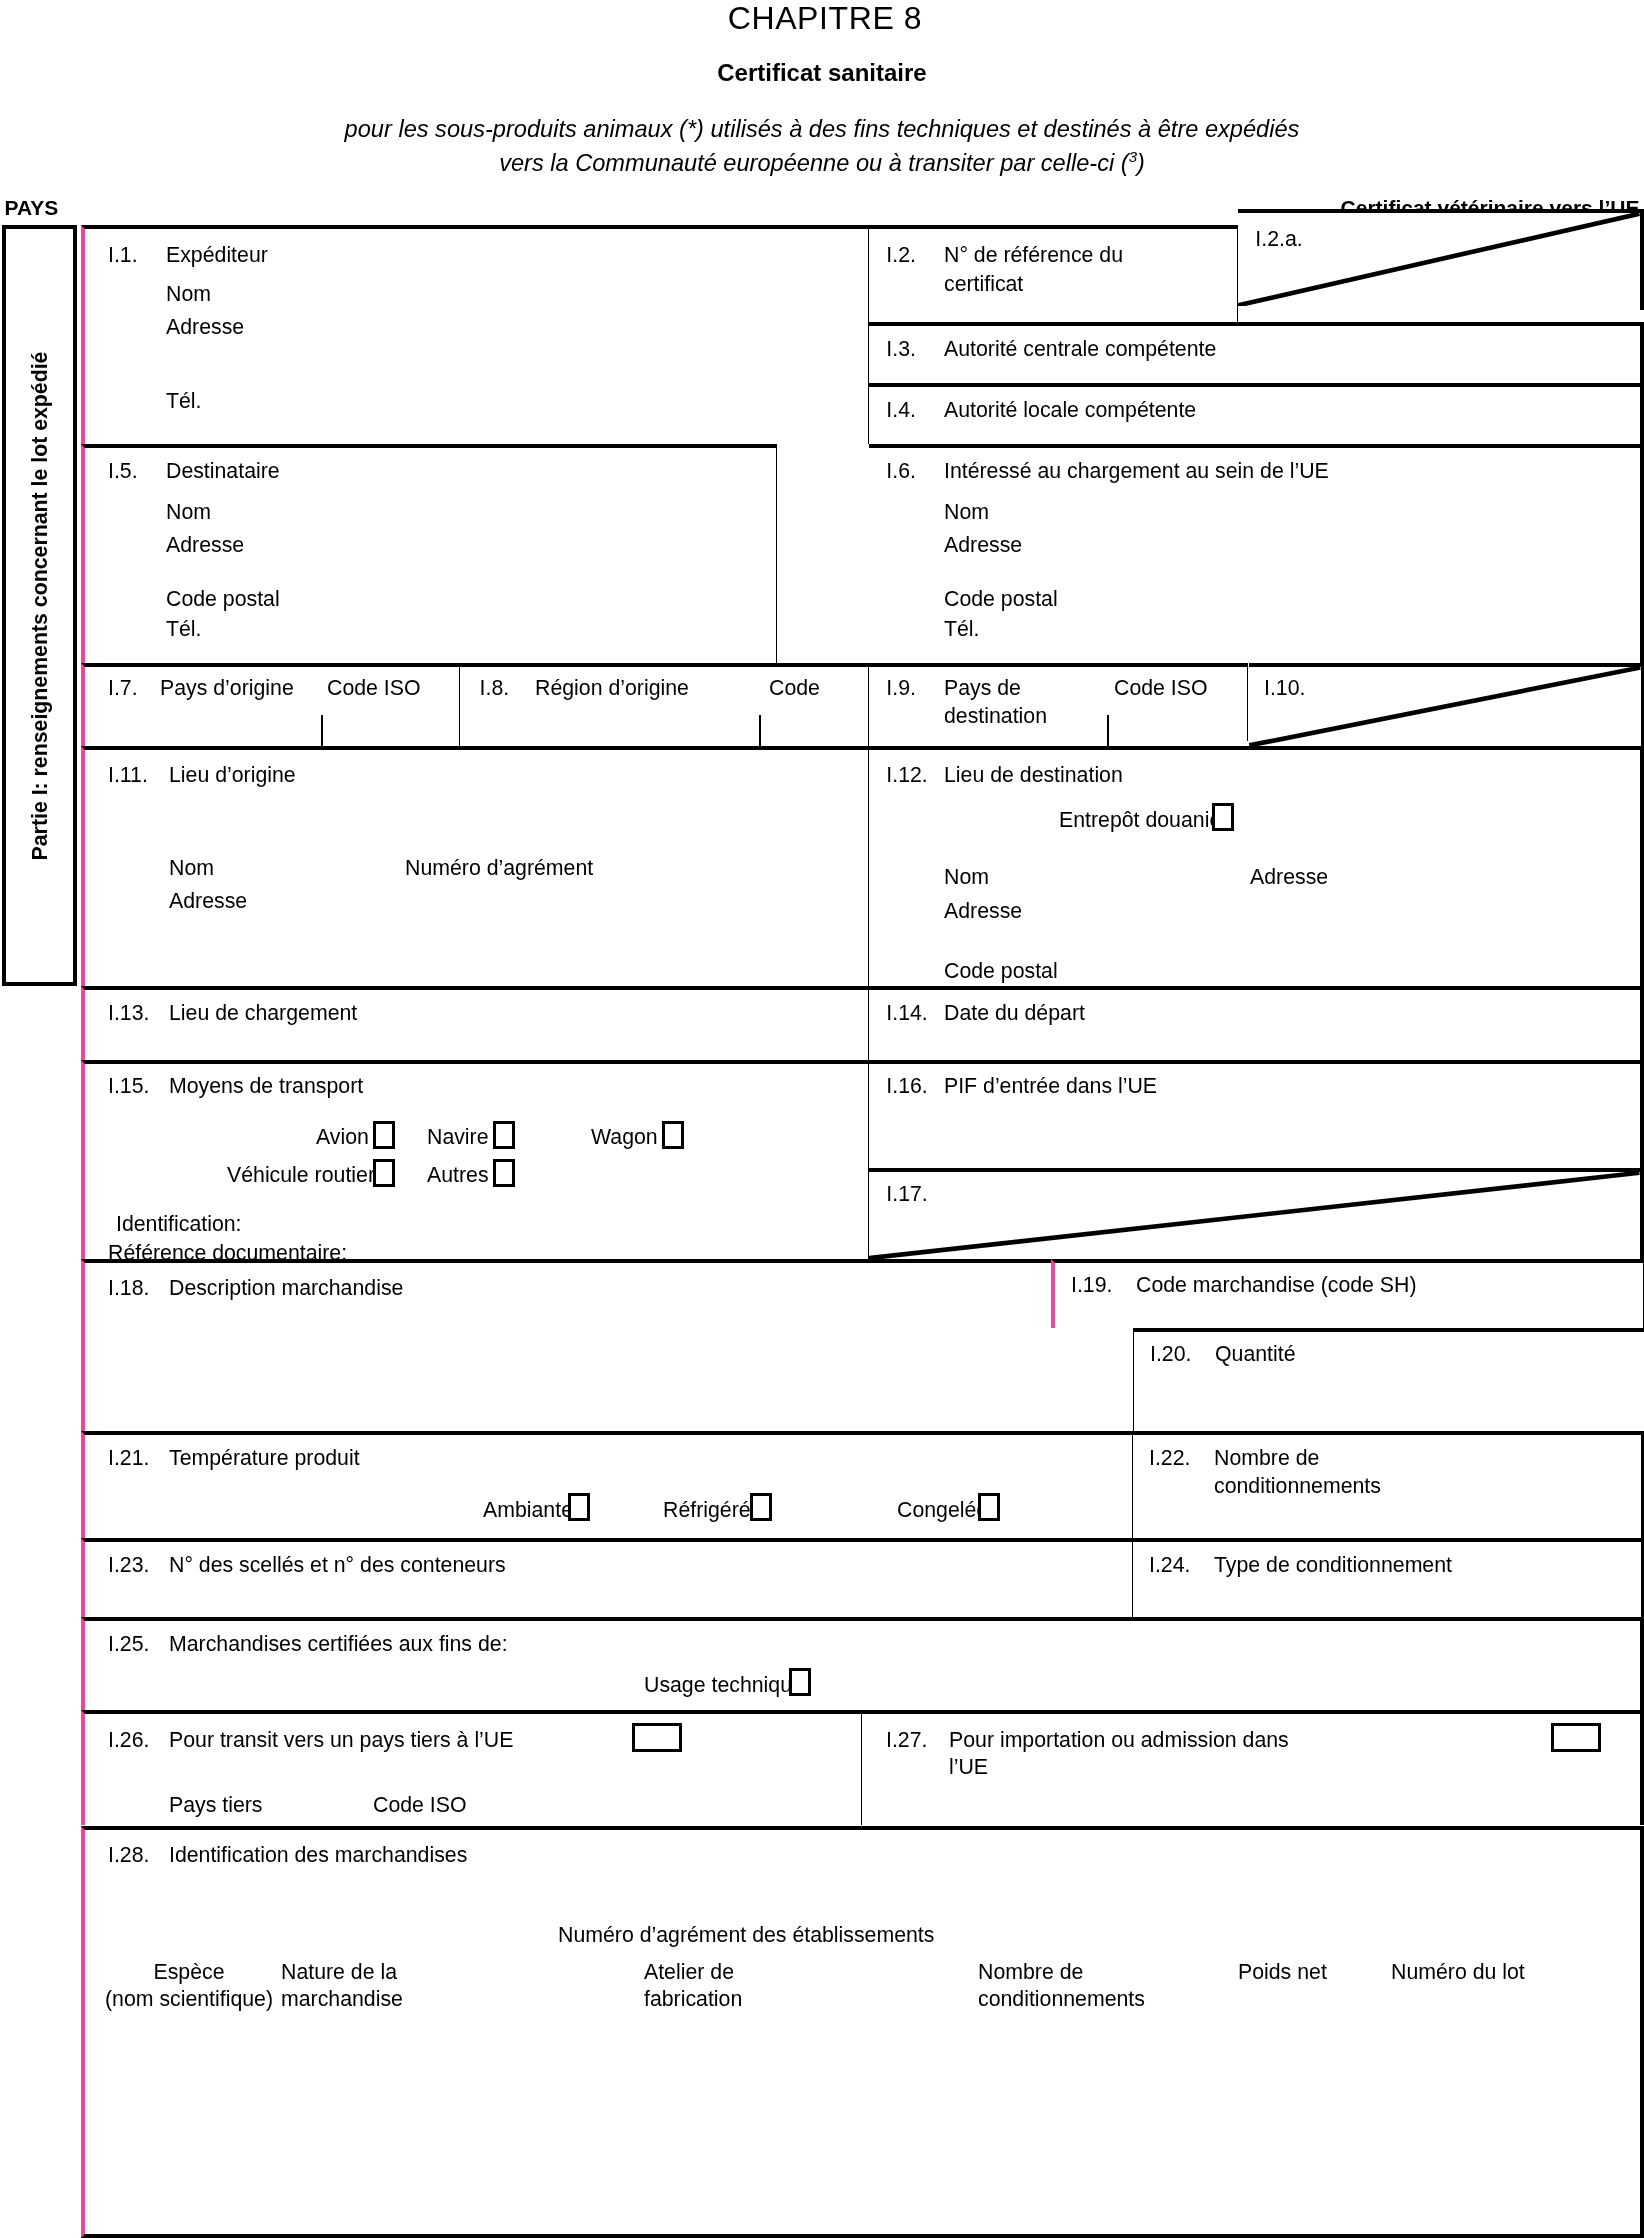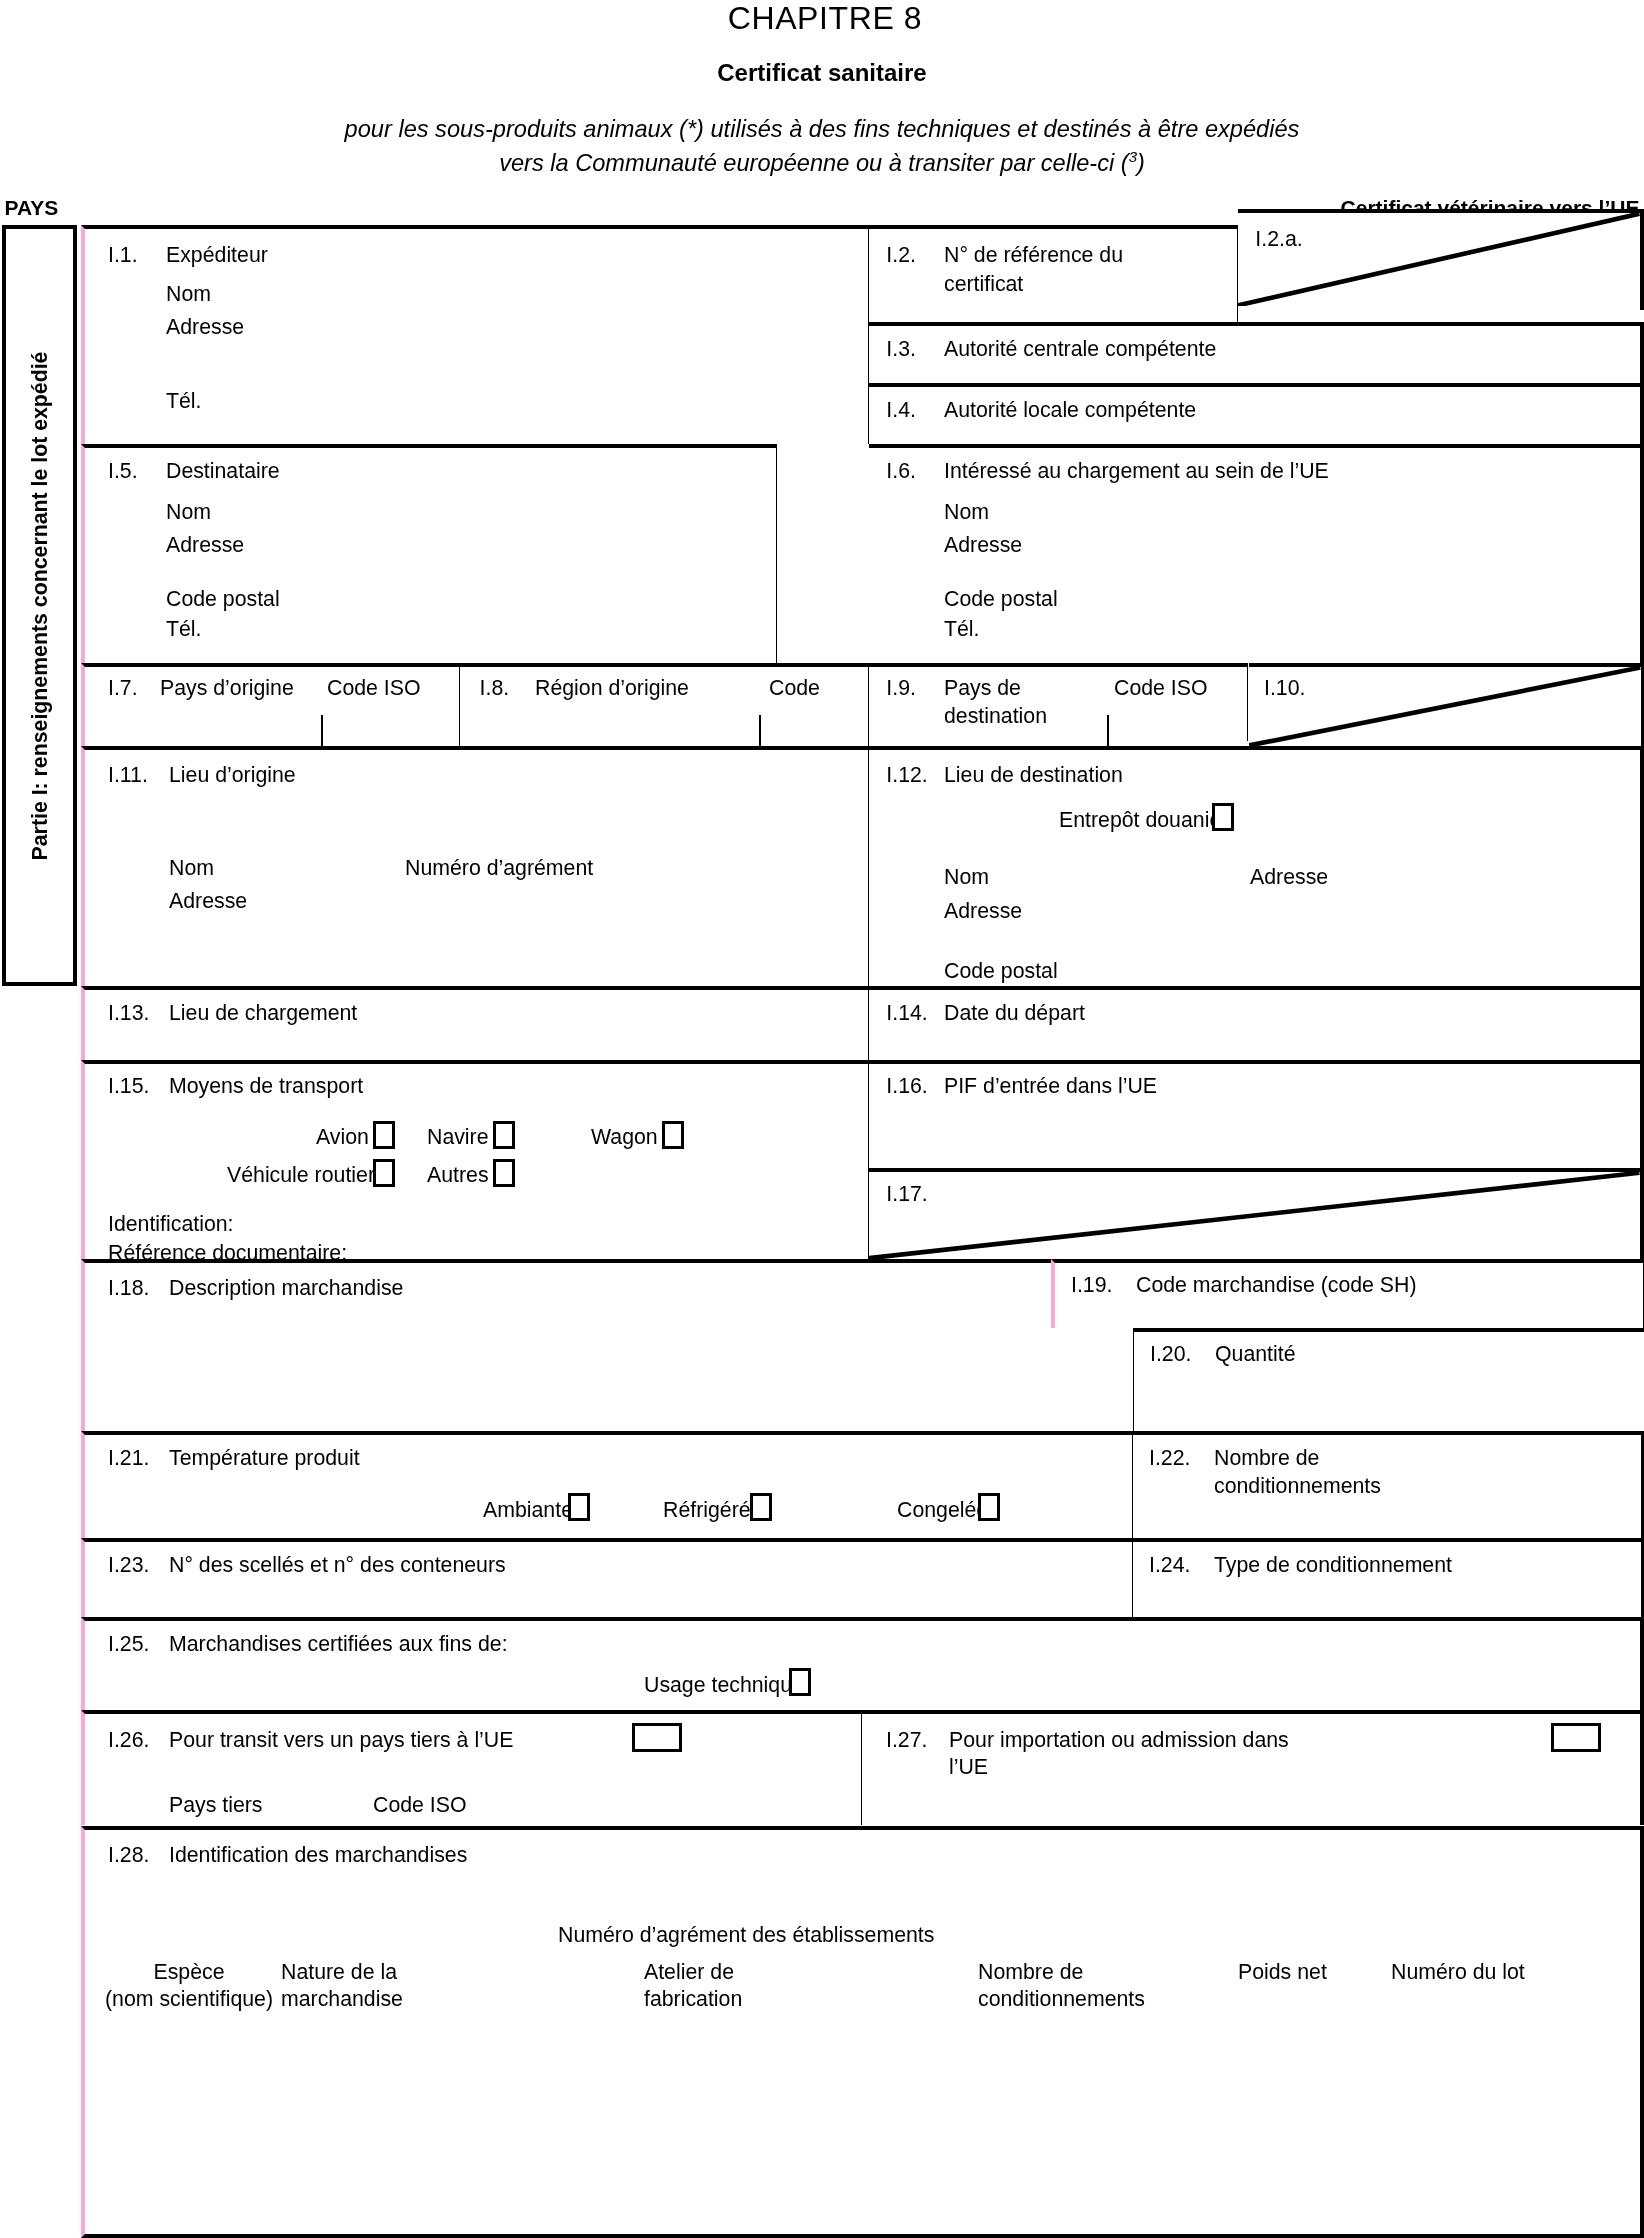--- a/index.html
+++ b/index.html
@@ -58,21 +58,21 @@
   }
 
   
   .cell{
     position:absolute;
     box-sizing:border-box;
     background:#fff;
   }
   .bt{border-top:4px solid #000;}
   .bb{border-bottom:4px solid #000;}
-  .bl{border-left:4px solid #f9a8d4;}
+  .bl{border-left:4px solid #ec4899;}
   .br{border-right:4px solid #000;}
   .tl{border-left:1.7px solid #000;}
   .tr{border-right:1.7px solid #000;}
 
   .lbl{
     position:absolute;
     font-size:21.3px;
     white-space:nowrap;
     line-height:1.28;
   }
@@ -233,21 +233,21 @@
 
   <span class="lbl" style="left:506px;top:60px;">Wagon</span>
   <div class="cbx" style="left:577px;top:57px;"></div>
 
   <span class="lbl" style="left:142px;top:98px;">Véhicule routier</span>
   <div class="cbx" style="left:288px;top:95px;"></div>
 
   <span class="lbl" style="left:342px;top:98px;">Autres</span>
   <div class="cbx" style="left:408px;top:95px;"></div>
 
-  <span class="lbl" style="left:23px;top:147px;text-align:center;">Identification:</span>
+  <span class="lbl" style="left:31px;top:147px;text-align:center;">Identification:</span>
   <span class="lbl" style="left:23px;top:176px;">Référence documentaire:</span>
 </div>
 
 <div class="cell bt br" style="left:869px;top:1060px;width:775px;height:108px;">
   <span class="lbl" style="left:17.3px;top:9.2px;">I.16.</span>
   <span class="lbl" style="left:75px;top:9.2px;">PIF d’entrée dans l’UE</span>
 </div>
 
 <div class="cell bt br" style="left:869px;top:1168px;width:775px;height:91px;">
   <span class="lbl" style="left:17.3px;top:9.2px;">I.17.</span>

